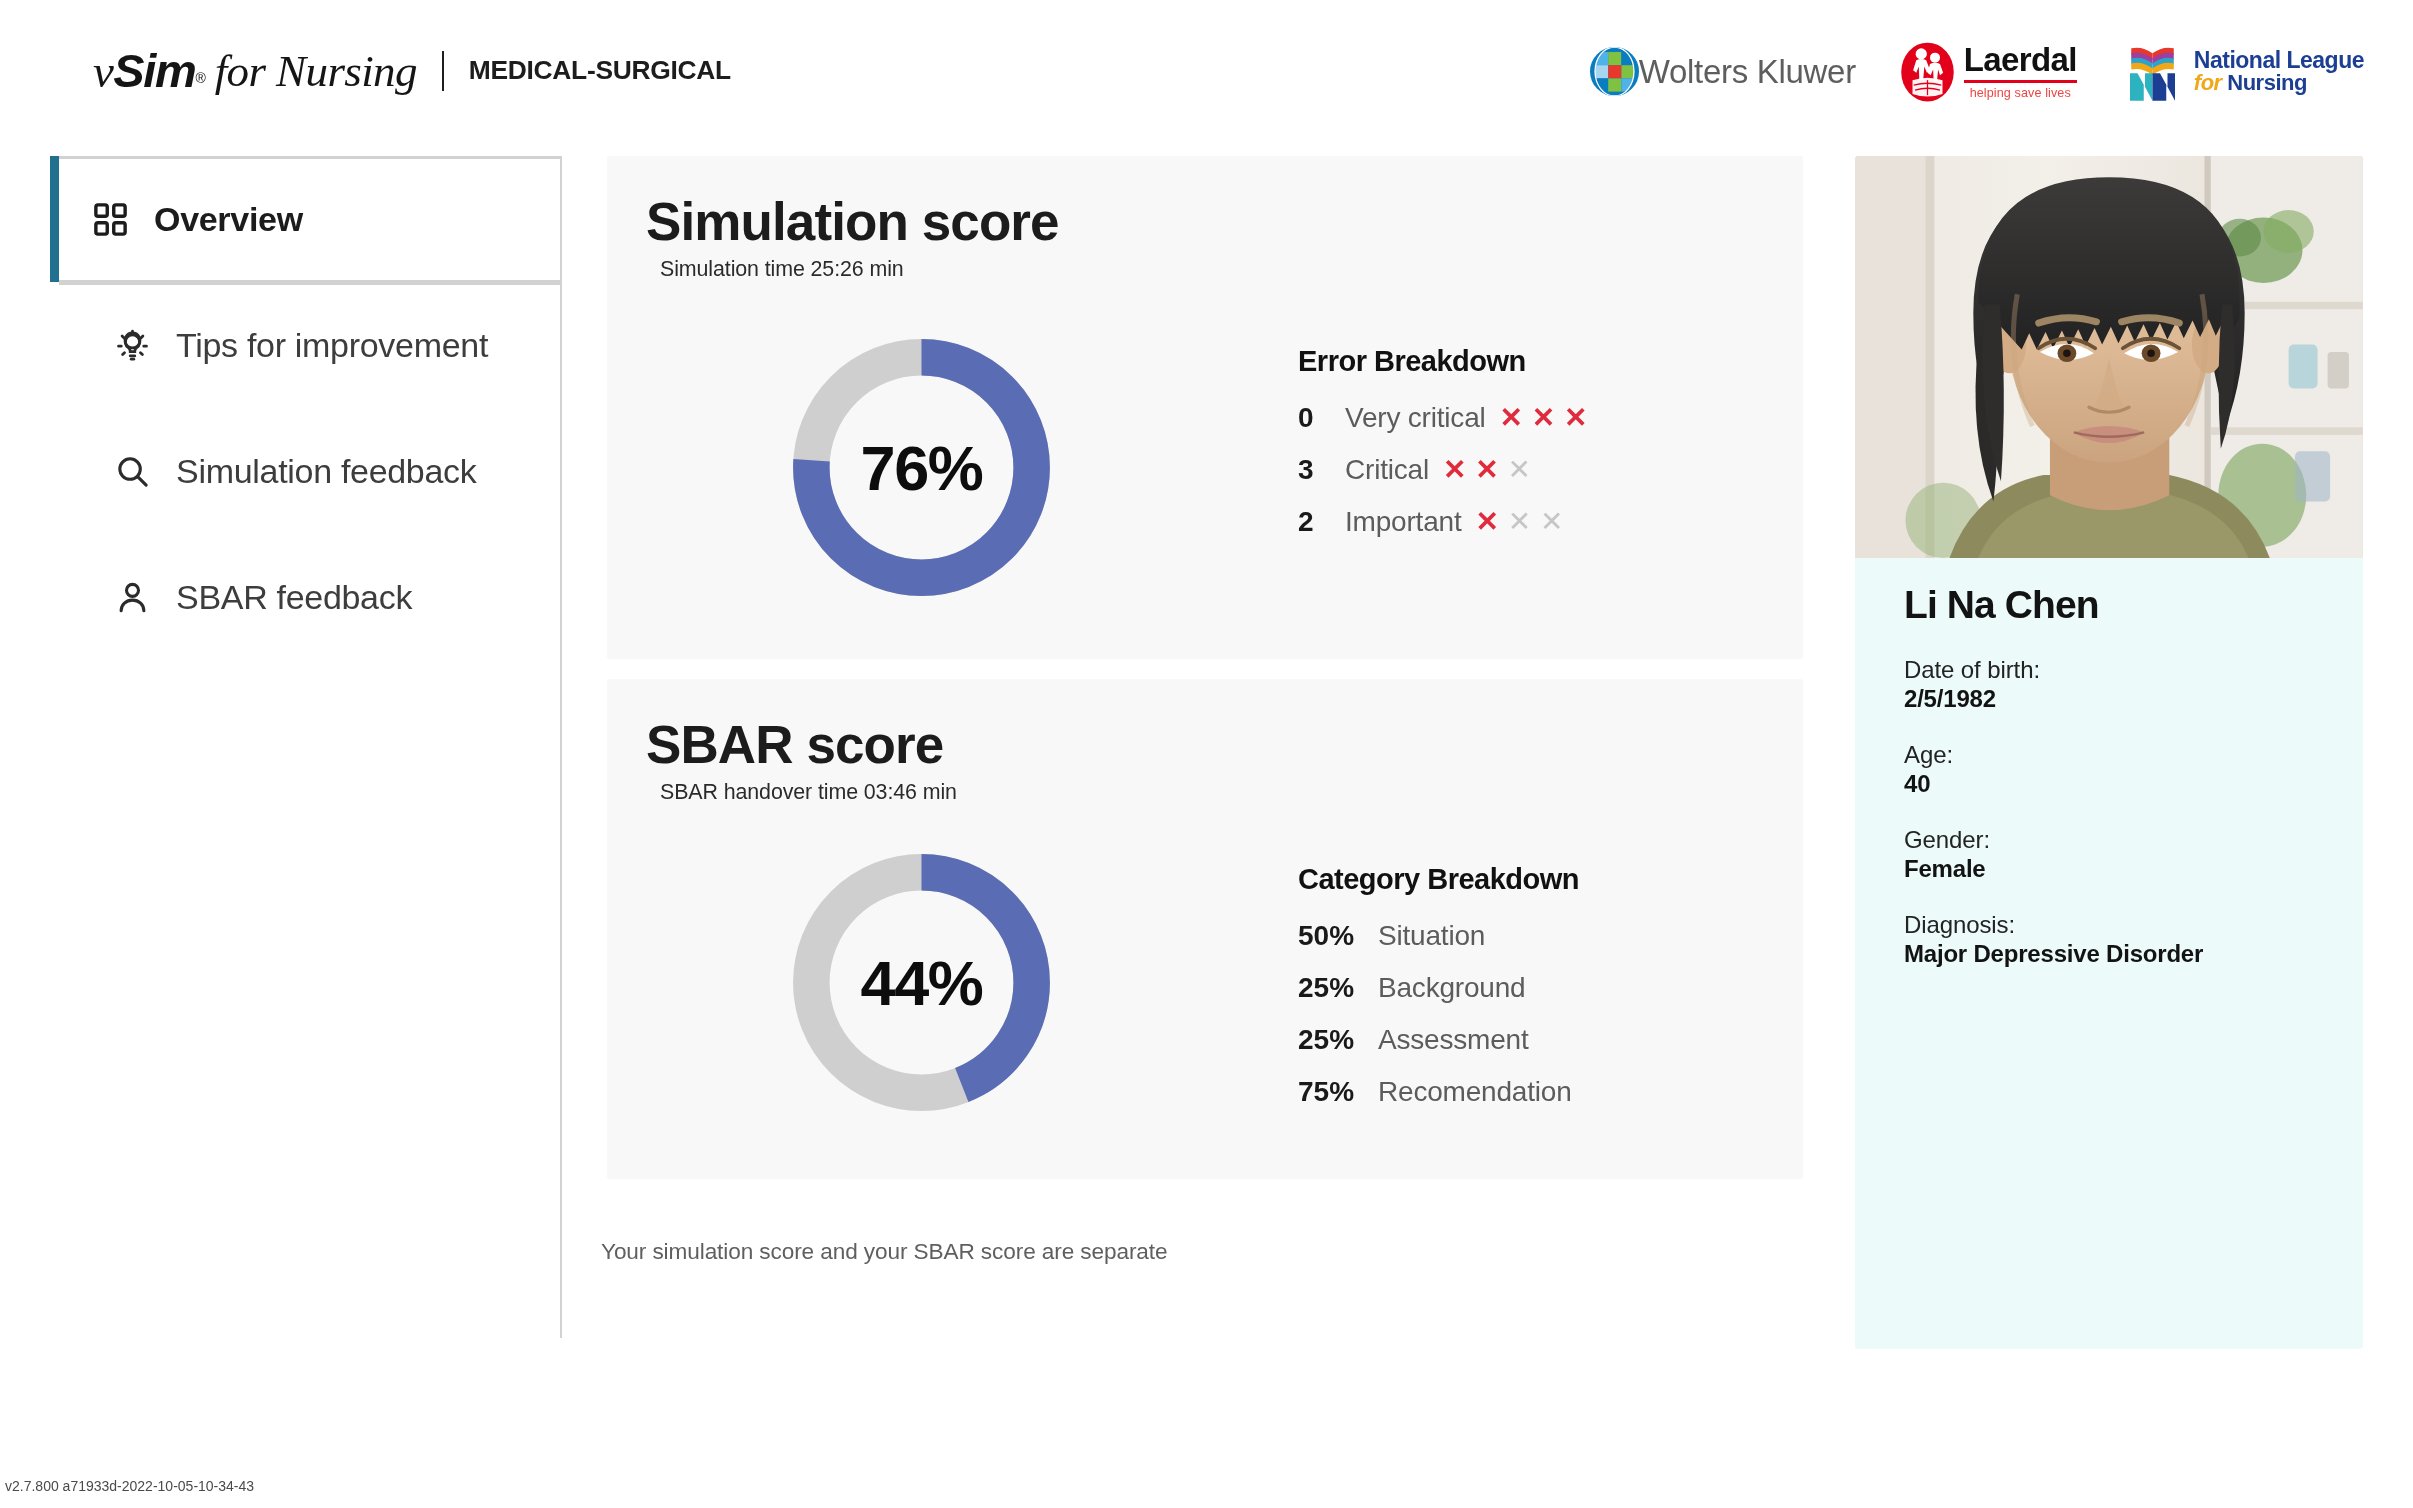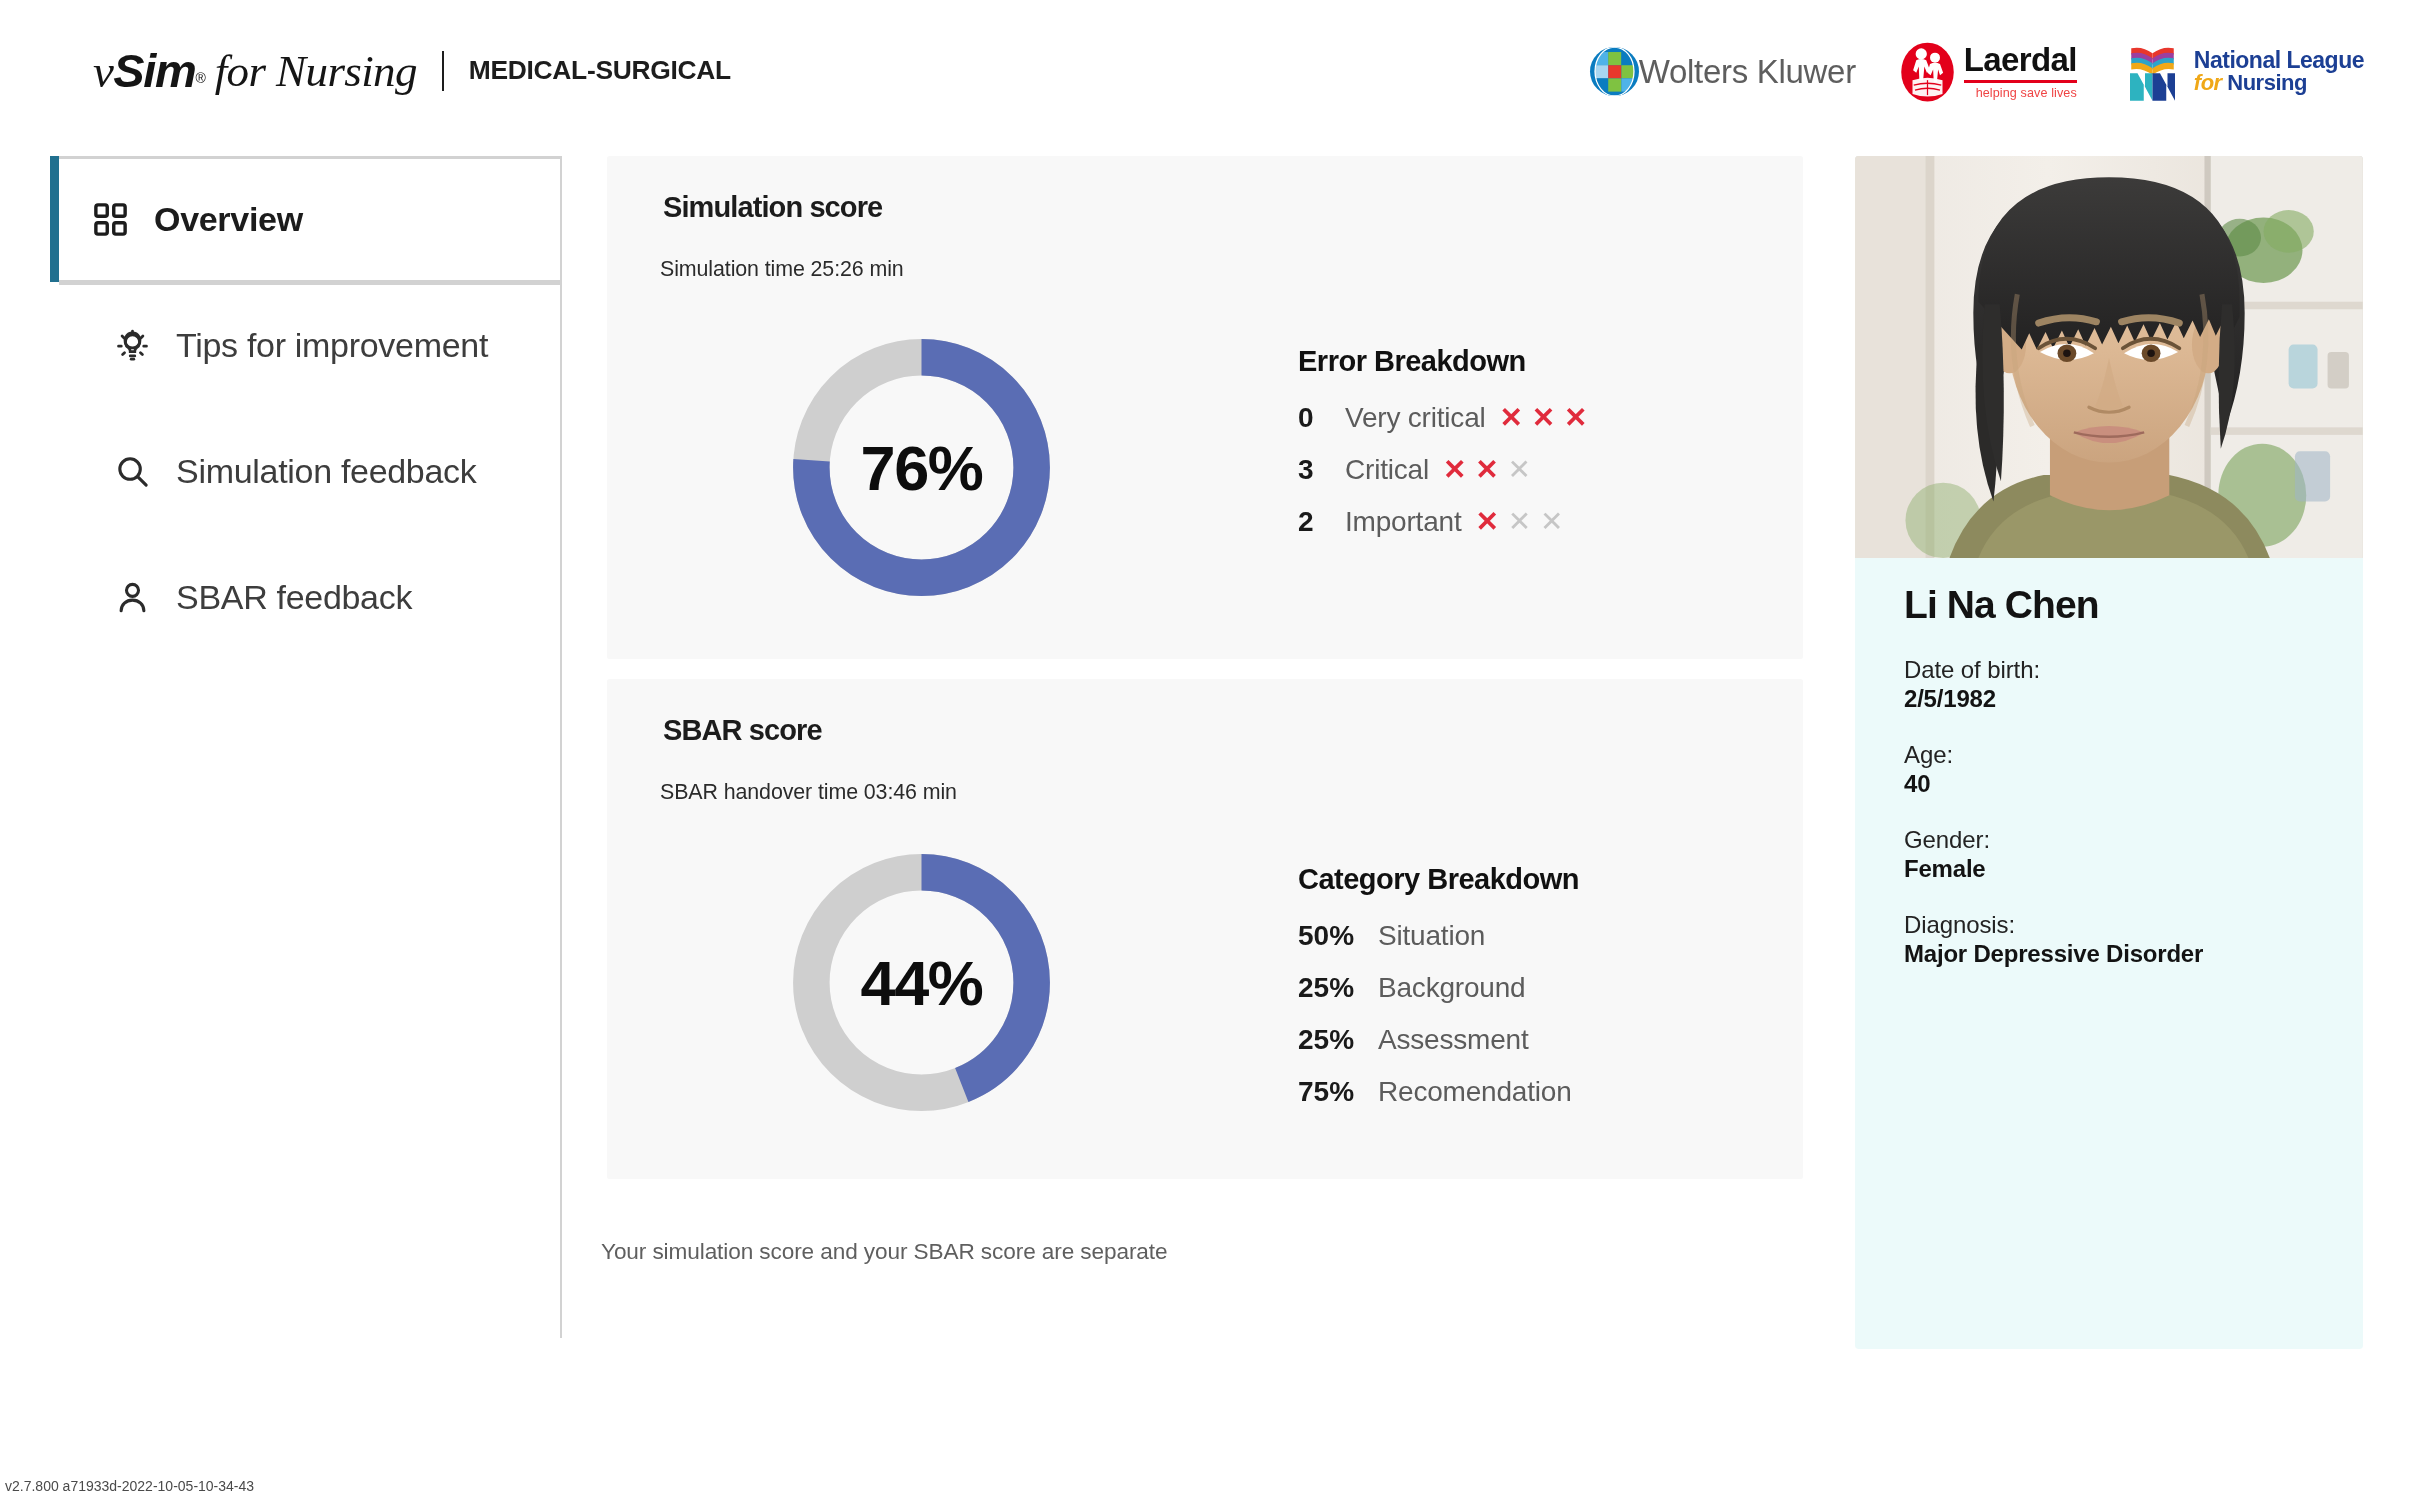--- a/index.html
+++ b/index.html
@@ -23,21 +23,21 @@
   .brand-sub  { font-family: "Liberation Sans", sans-serif; font-weight: 700; font-size: 26.4px; letter-spacing: -0.3px; color: #1d1d1d; }
 
   .logos { position: absolute; right: 49px; top: 33px; display: flex; align-items: center; gap: 44px; height: 63px; }
 
   .wk { display: flex; align-items: center; gap: 0; text-align: center; }
   .wk-mark { width: 49px; height: 49px; border-radius: 50%; overflow: hidden; position: relative; background: #0a7cc0; }
   .wk-txt { font-size: 33px; color: #5e5e5e; font-weight: 400; letter-spacing: -0.3px; }
 
   .laerdal { display: flex; align-items: center; gap: 8.8px; }
   .laerdal-mark { width: 55px; height: 62px; position: relative; }
-  .laerdal-txtwrap { display: flex; flex-direction: column; align-items: flex-end; }
+  .laerdal-txtwrap { display: flex; flex-direction: column; align-items: center; }
   .laerdal-name { font-size: 33px; font-weight: 700; color: #111; letter-spacing: -0.6px; line-height: 1; }
   .laerdal-rule { width: 100%; height: 3.1px; background: #e3001b; margin: 3.8px 0 2.5px; }
   .laerdal-tag { font-size: 12.6px; color: #ef4444; letter-spacing: 0.1px; }
 
   .nln { display: flex; align-items: center; gap: 10px; }
   .nln-mark { width: 63px; height: 60px; position: relative; }
   .nln-txt { display: flex; flex-direction: column; line-height: 1.02; }
   .nln-l1 { font-size: 23px; font-weight: 700; color: #1c3f94; letter-spacing: -0.5px; }
   .nln-l2 { font-size: 22px; font-weight: 700; color: #1c3f94; letter-spacing: -0.5px; }
   .nln-for { color: #f0a818; font-style: italic; }
@@ -53,21 +53,21 @@
   .nav-icon { width: 58px; display: flex; align-items: center; justify-content: flex-start; }
   .nav-label { font-size: 34px; color: #3d3d3d; letter-spacing: -0.3px; margin-left: 5px; }
   .nav-item.active .nav-label { font-weight: 700; color: #1c1c1c; }
   .nav-divider-bottom { position: absolute; left: 8.8px; right: -1.9px; top: 126px; height: 2.5px; background: #d2d2d2; }
 
   
   .card { position: absolute; left: 607px; width: 1196px; background: #f8f8f8; border-radius: 2.5px; }
   .card-sim  { top: 156px; height: 503px; }
   .card-sbar { top: 679px; height: 500px; }
 
-  .card-title { font-size: 29px; font-weight: 700; color: #1c1c1c; letter-spacing: -0.9px; position: absolute; left: 56px; top: 35px; }
+  .card-title { font-size: 53px; font-weight: 700; color: #1c1c1c; letter-spacing: -0.9px; position: absolute; left: 39px; top: 35px; }
   .card-sub   { font-size: 21.4px; color: #2b2b2b; position: absolute; left: 53px; top: 101px; letter-spacing: -0.1px; }
 
   .donut-wrap { position: absolute; left: 176px; }
   .donut { position: relative; width: 277px; height: 277px; }
   .donut svg { display: block; }
   .donut-label { position: absolute; inset: 0; display: flex; align-items: center; justify-content: center; font-size: 63px; font-weight: 700; color: #0d0d0d; letter-spacing: -1.3px; }
 
   .breakdown { position: absolute; }
   .breakdown-title { font-size: 29px; font-weight: 700; color: #111; letter-spacing: -0.5px; margin-bottom: 24px; }
   .bd-row { display: flex; align-items: baseline; height: 52px; }

